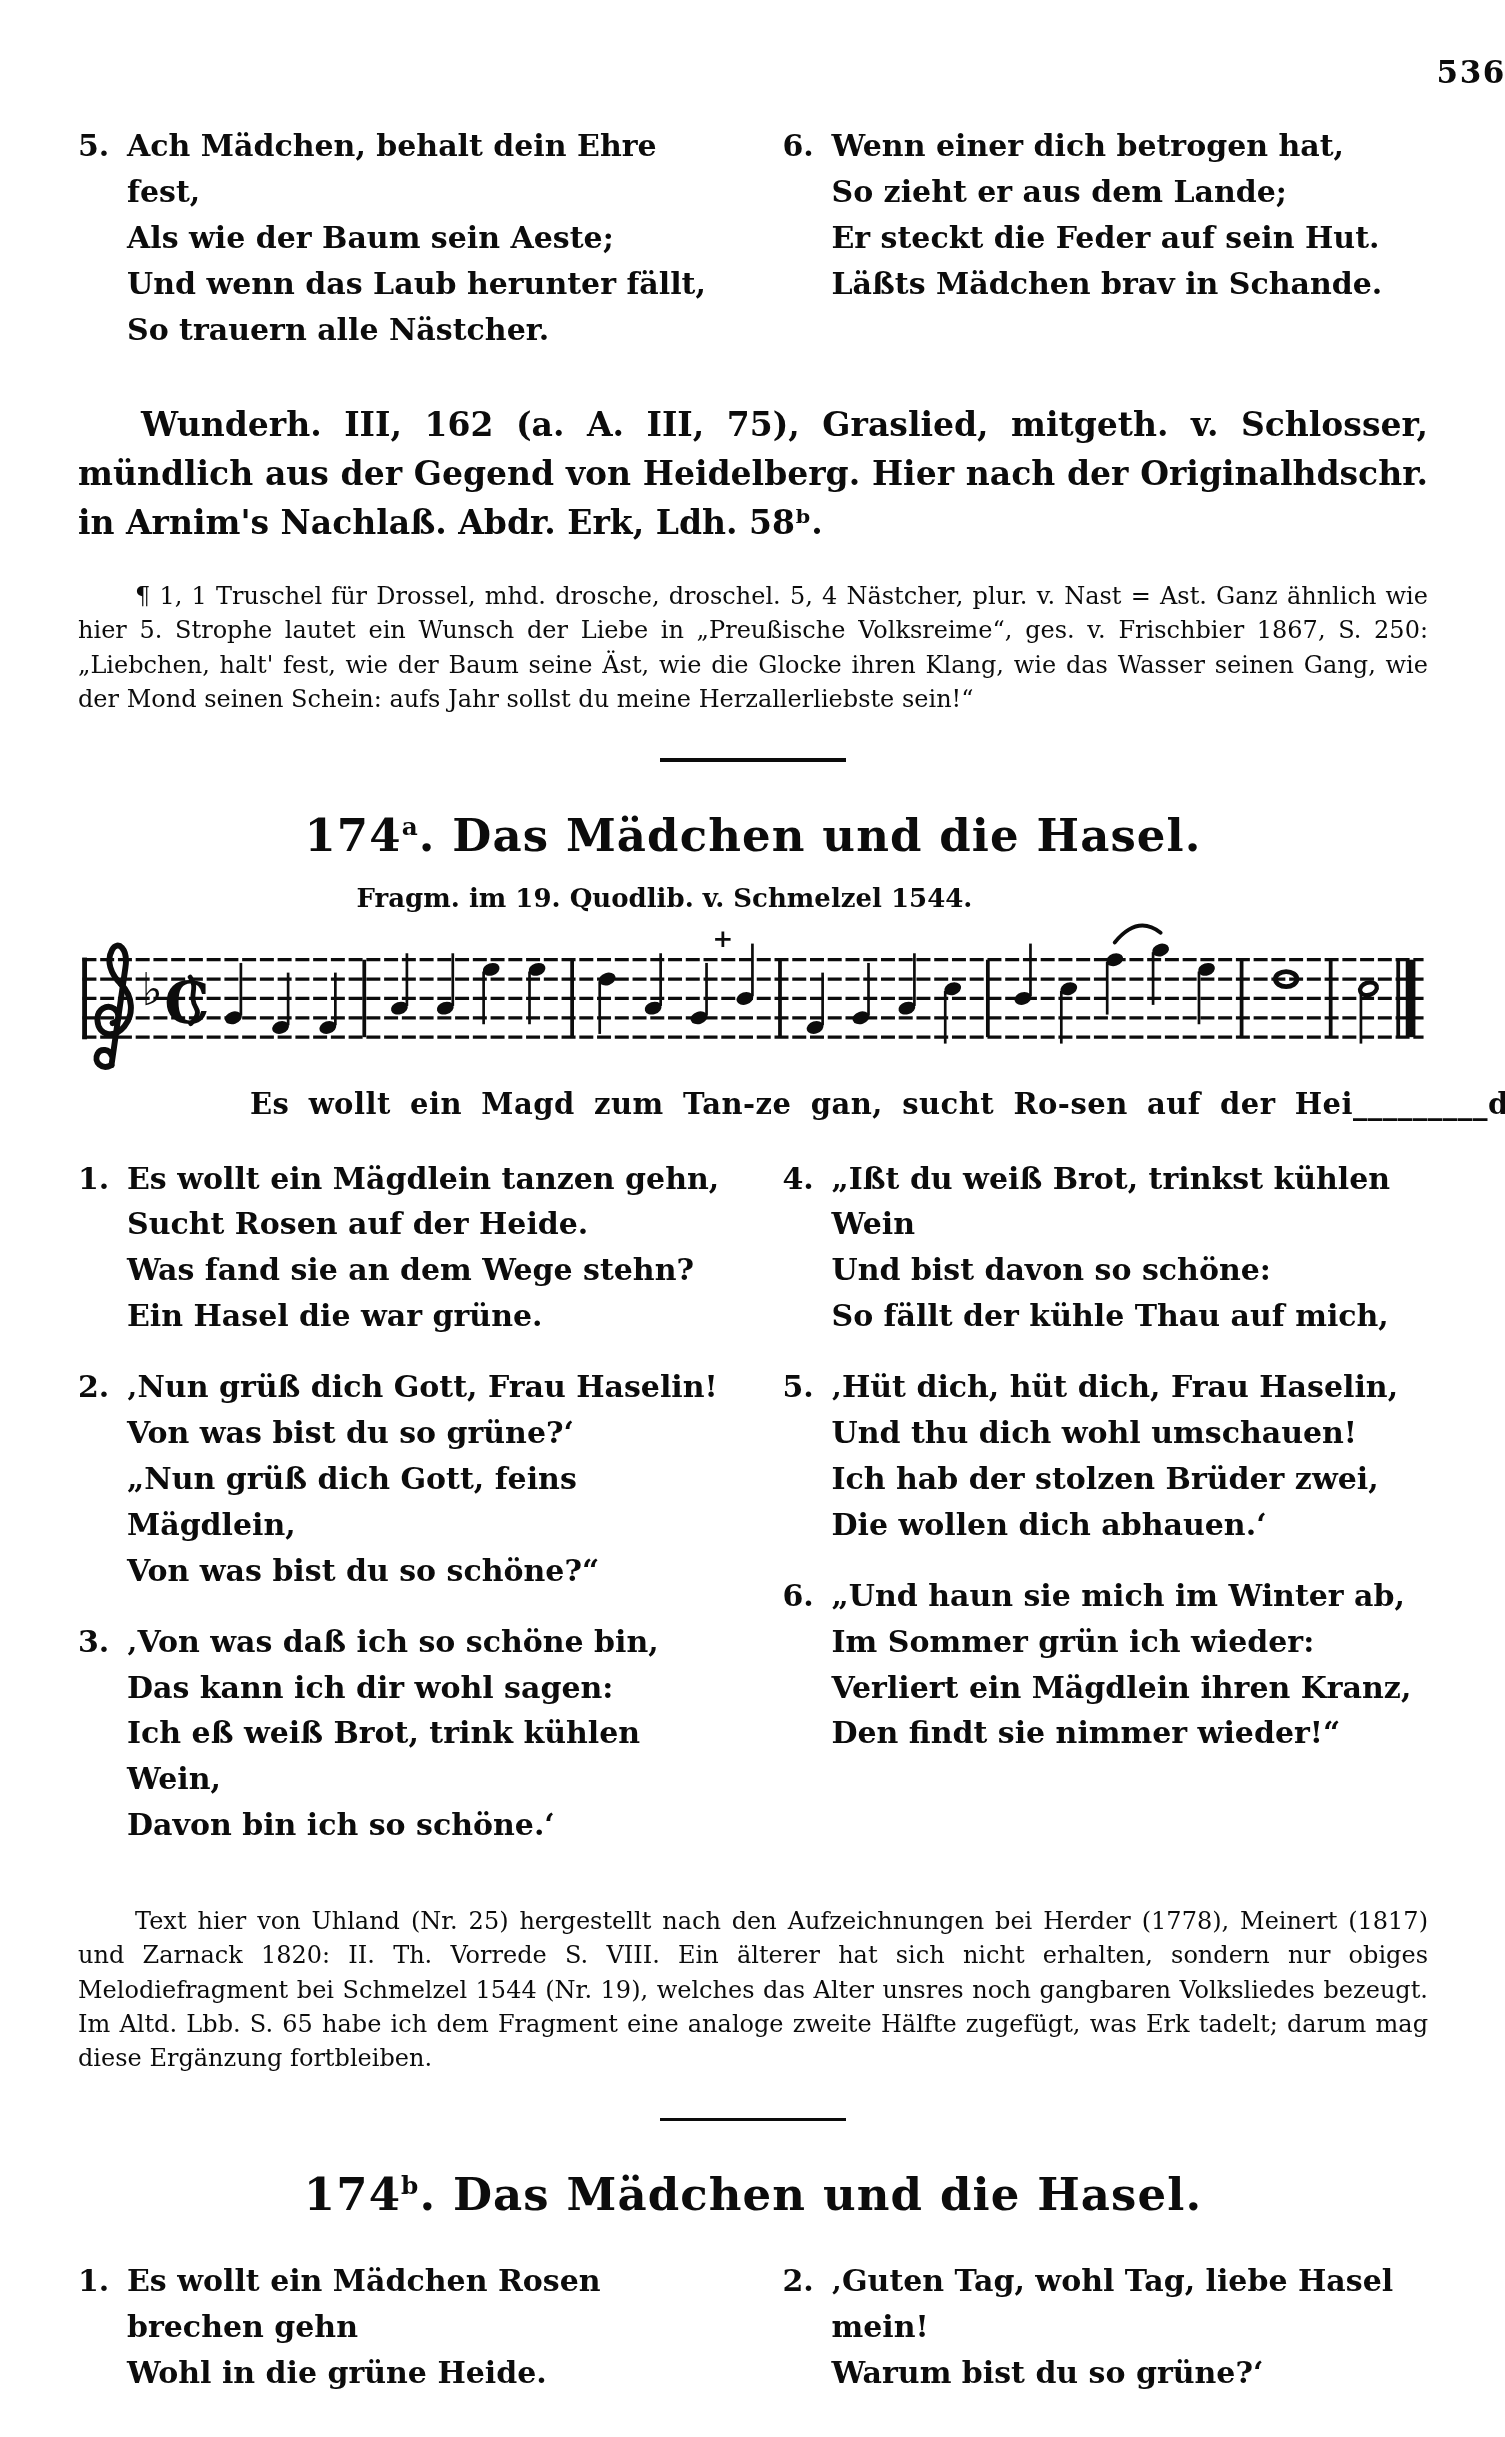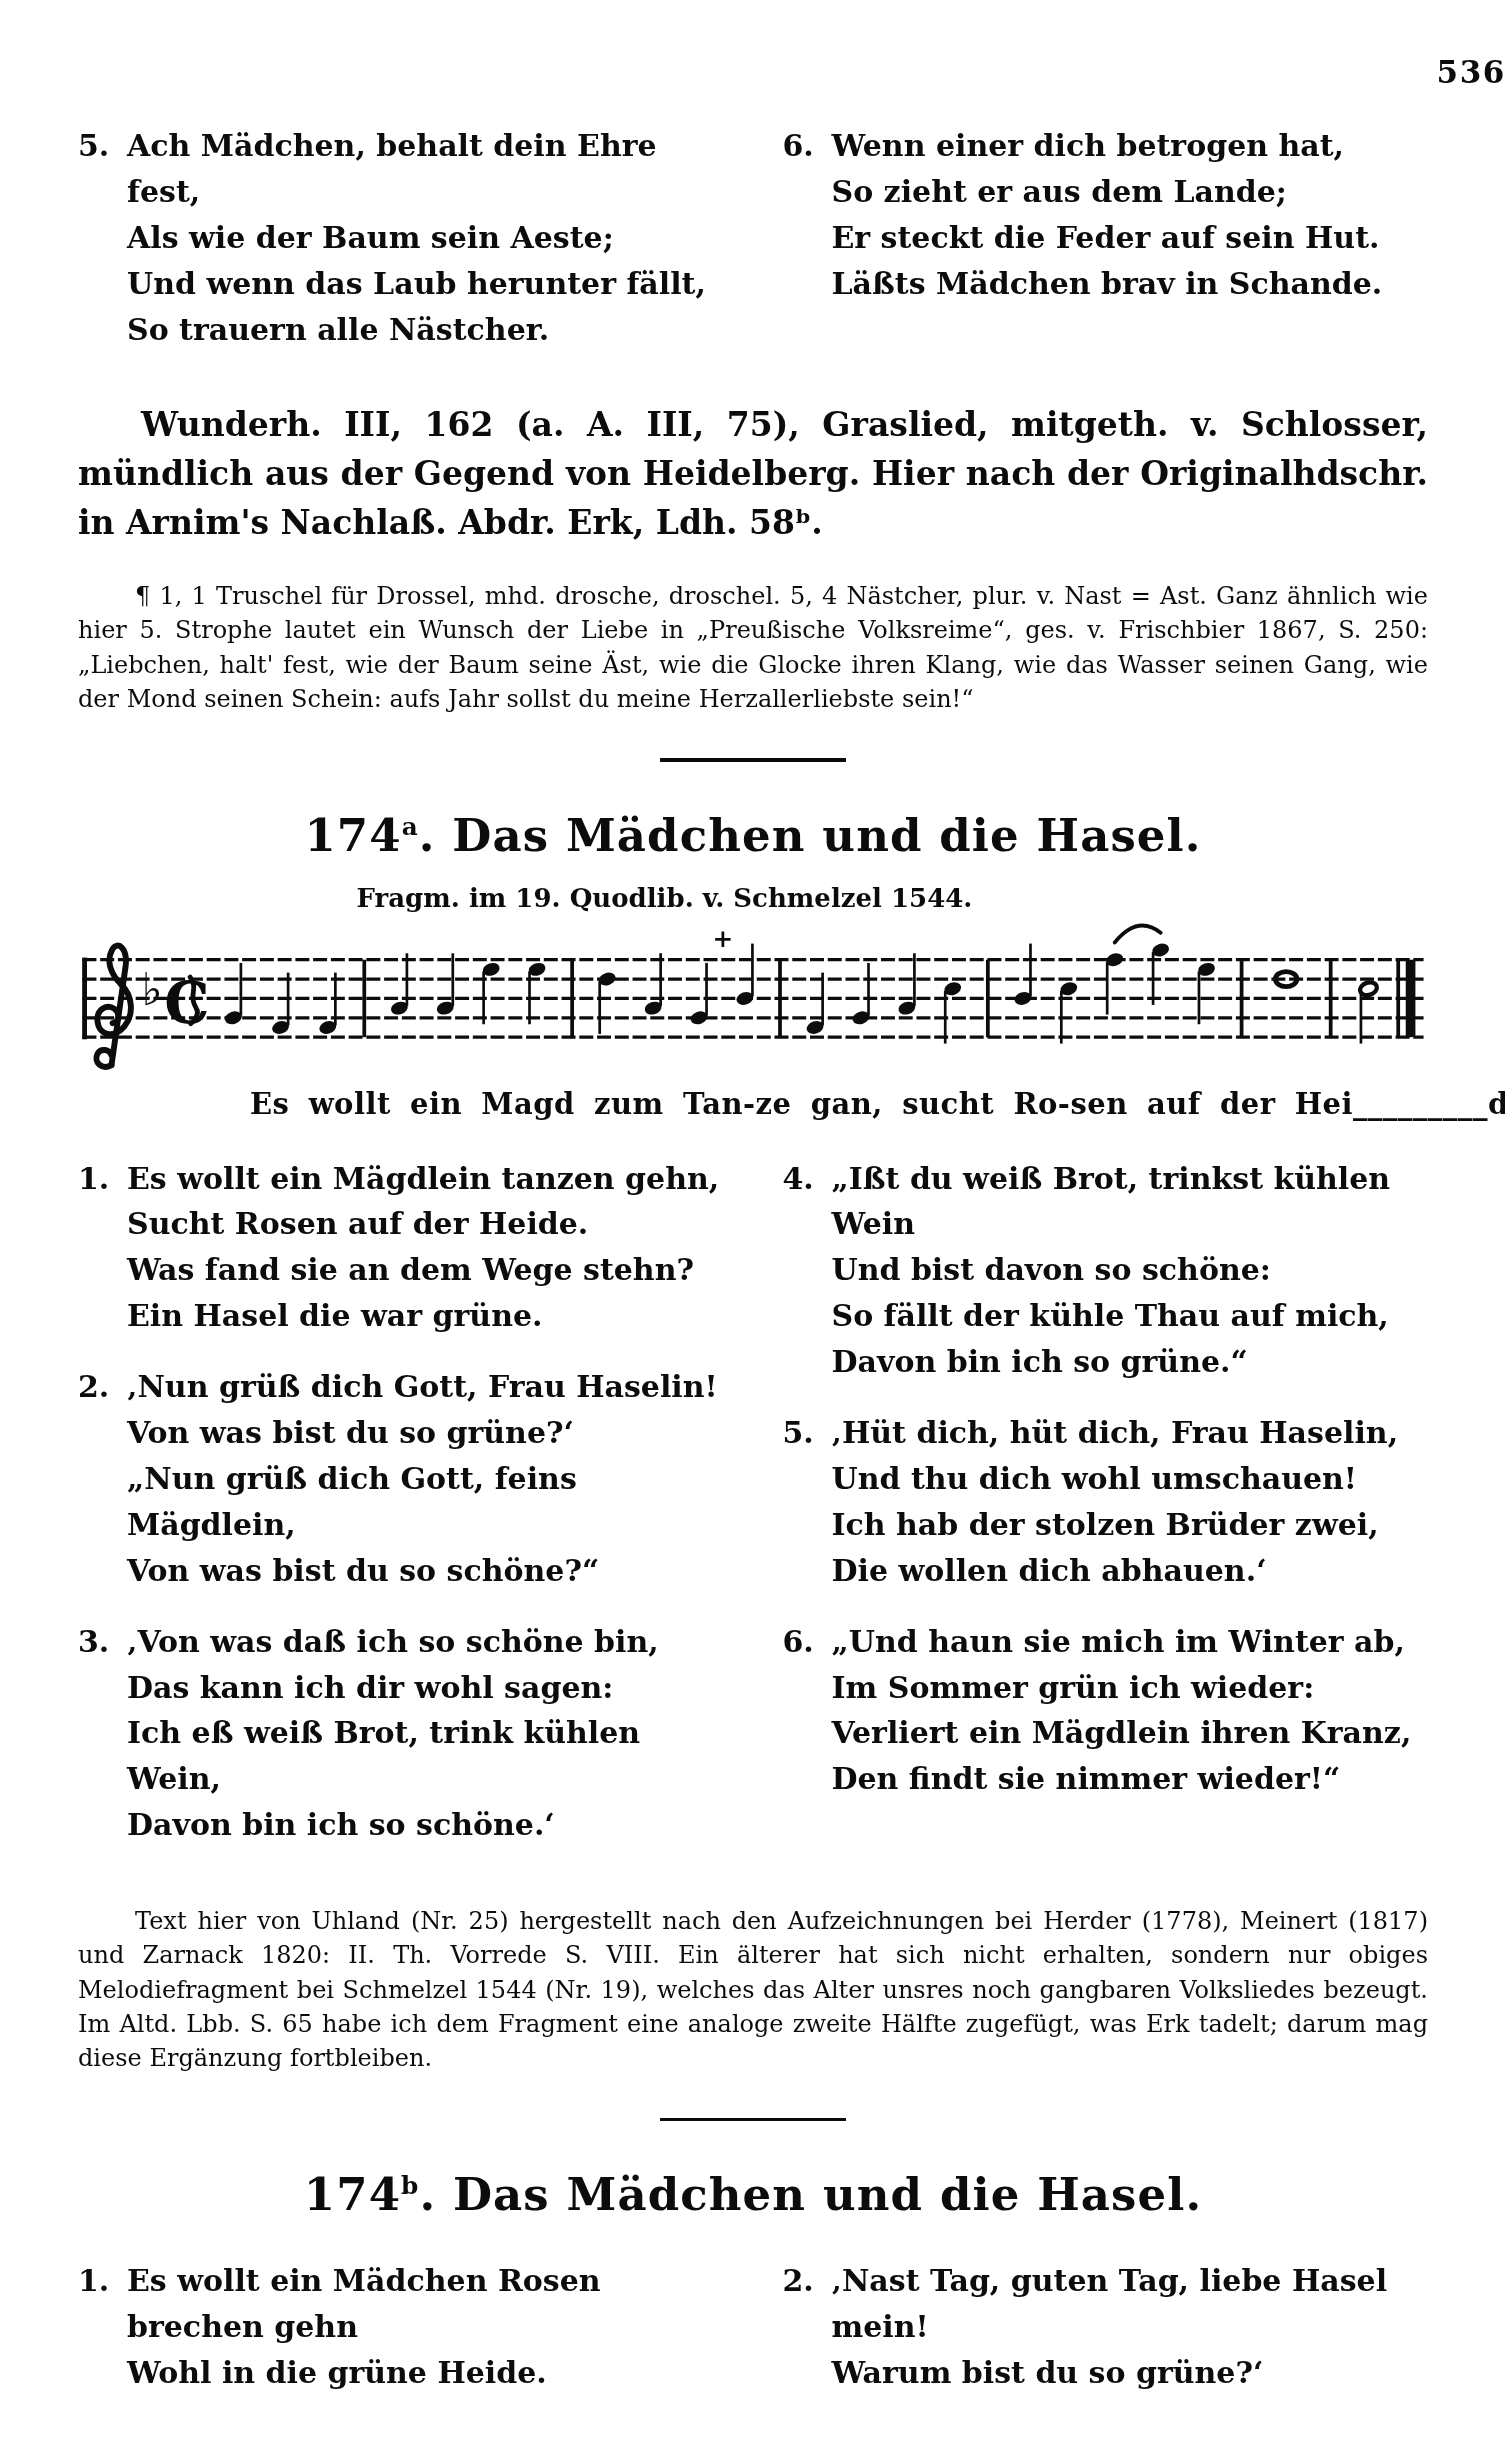--- a/index.html
+++ b/index.html
@@ -199,21 +199,20 @@
       </div>
     </div>
   </div>
   <div>
     <div class="verse">
       <span class="verse-num">4.</span>
       <div class="verse-lines">
         <div>„Ißt du weiß Brot, trinkst kühlen Wein</div>
         <div>Und bist davon so schöne:</div>
         <div>So fällt der kühle Thau auf mich,</div>
-        <div>Davon bin ich so grüne.“</div>
       </div>
     </div>
     <div class="verse">
       <span class="verse-num">5.</span>
       <div class="verse-lines">
         <div>‚Hüt dich, hüt dich, Frau Haselin,</div>
         <div>Und thu dich wohl umschauen!</div>
         <div>Ich hab der stolzen Brüder zwei,</div>
         <div>Die wollen dich abhauen.‘</div>
       </div>
@@ -246,20 +245,20 @@
         <div>Es wollt ein Mädchen Rosen brechen gehn</div>
         <div>Wohl in die grüne Heide.</div>
 
       </div>
     </div>
   </div>
   <div>
     <div class="verse">
       <span class="verse-num">2.</span>
       <div class="verse-lines">
-        <div>‚Nast Tag, guten Tag, liebe Hasel mein!</div>
+        <div>‚Guten Tag, wohl Tag, liebe Hasel mein!</div>
         <div>Warum bist du so grüne?‘</div>
 
       </div>
     </div>
   </div>
 </div>
 
 
 </body></html>

